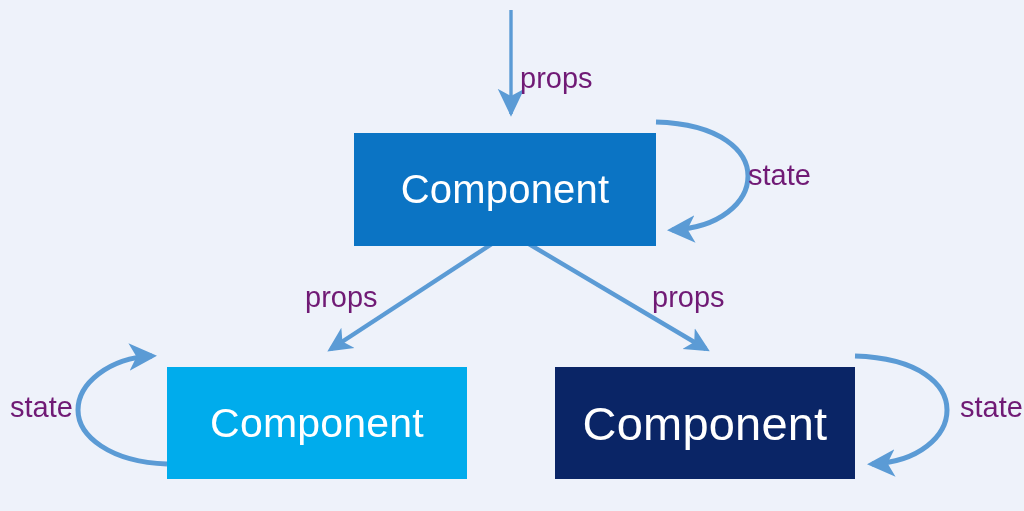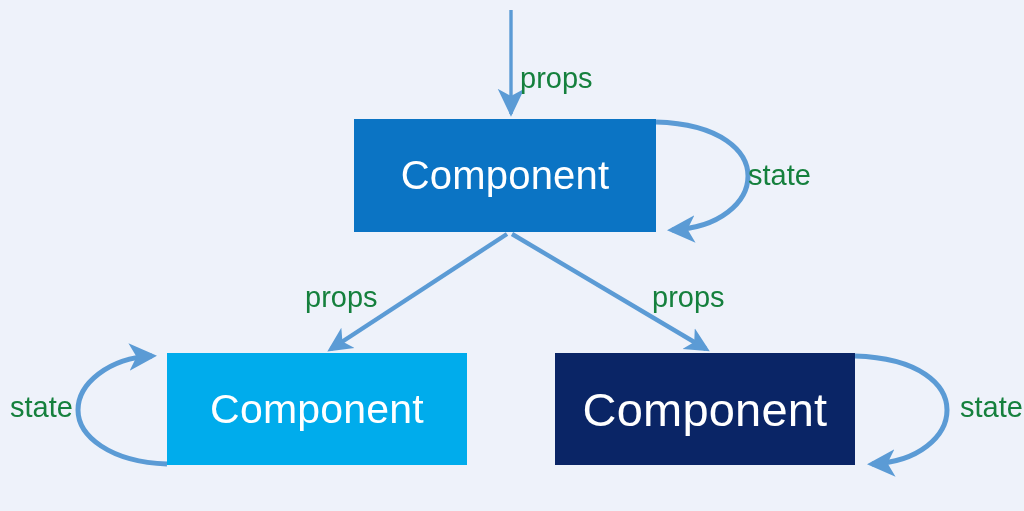--- a/index.html
+++ b/index.html
@@ -30,20 +30,21 @@
     position: absolute;
     box-sizing: border-box;
     display: flex;
     align-items: center;
     justify-content: center;
     color: #ffffff;
     font-family: "Liberation Sans", sans-serif;
     font-weight: 400;
     letter-spacing: 0.2px;
     white-space: nowrap;
+    margin-top: 14px;
   }
   #node-root {
     left: 354px;
     top: 119px;
     width: 302px;
     height: 113px;
     background: #0b74c4;
     font-size: 40px;
   }
   #node-child-left {
@@ -57,21 +58,21 @@
   #node-child-right {
     left: 555px;
     top: 353px;
     width: 300px;
     height: 112px;
     background: #0a2566;
     font-size: 47px;
   }
   .edge-label {
     position: absolute;
-    color: #15803d;
+    color: #701a75;
     font-family: "Liberation Sans", sans-serif;
     font-size: 29px;
     line-height: 1;
     white-space: nowrap;
   }
   #label-props-top   { left: 520px; top: 64px; }
   #label-props-left  { left: 305px; top: 283px; }
   #label-props-right { left: 652px; top: 283px; }
   #label-state-top   { left: 748px; top: 161px; }
   #label-state-left  { left: 10px;  top: 393px; }

